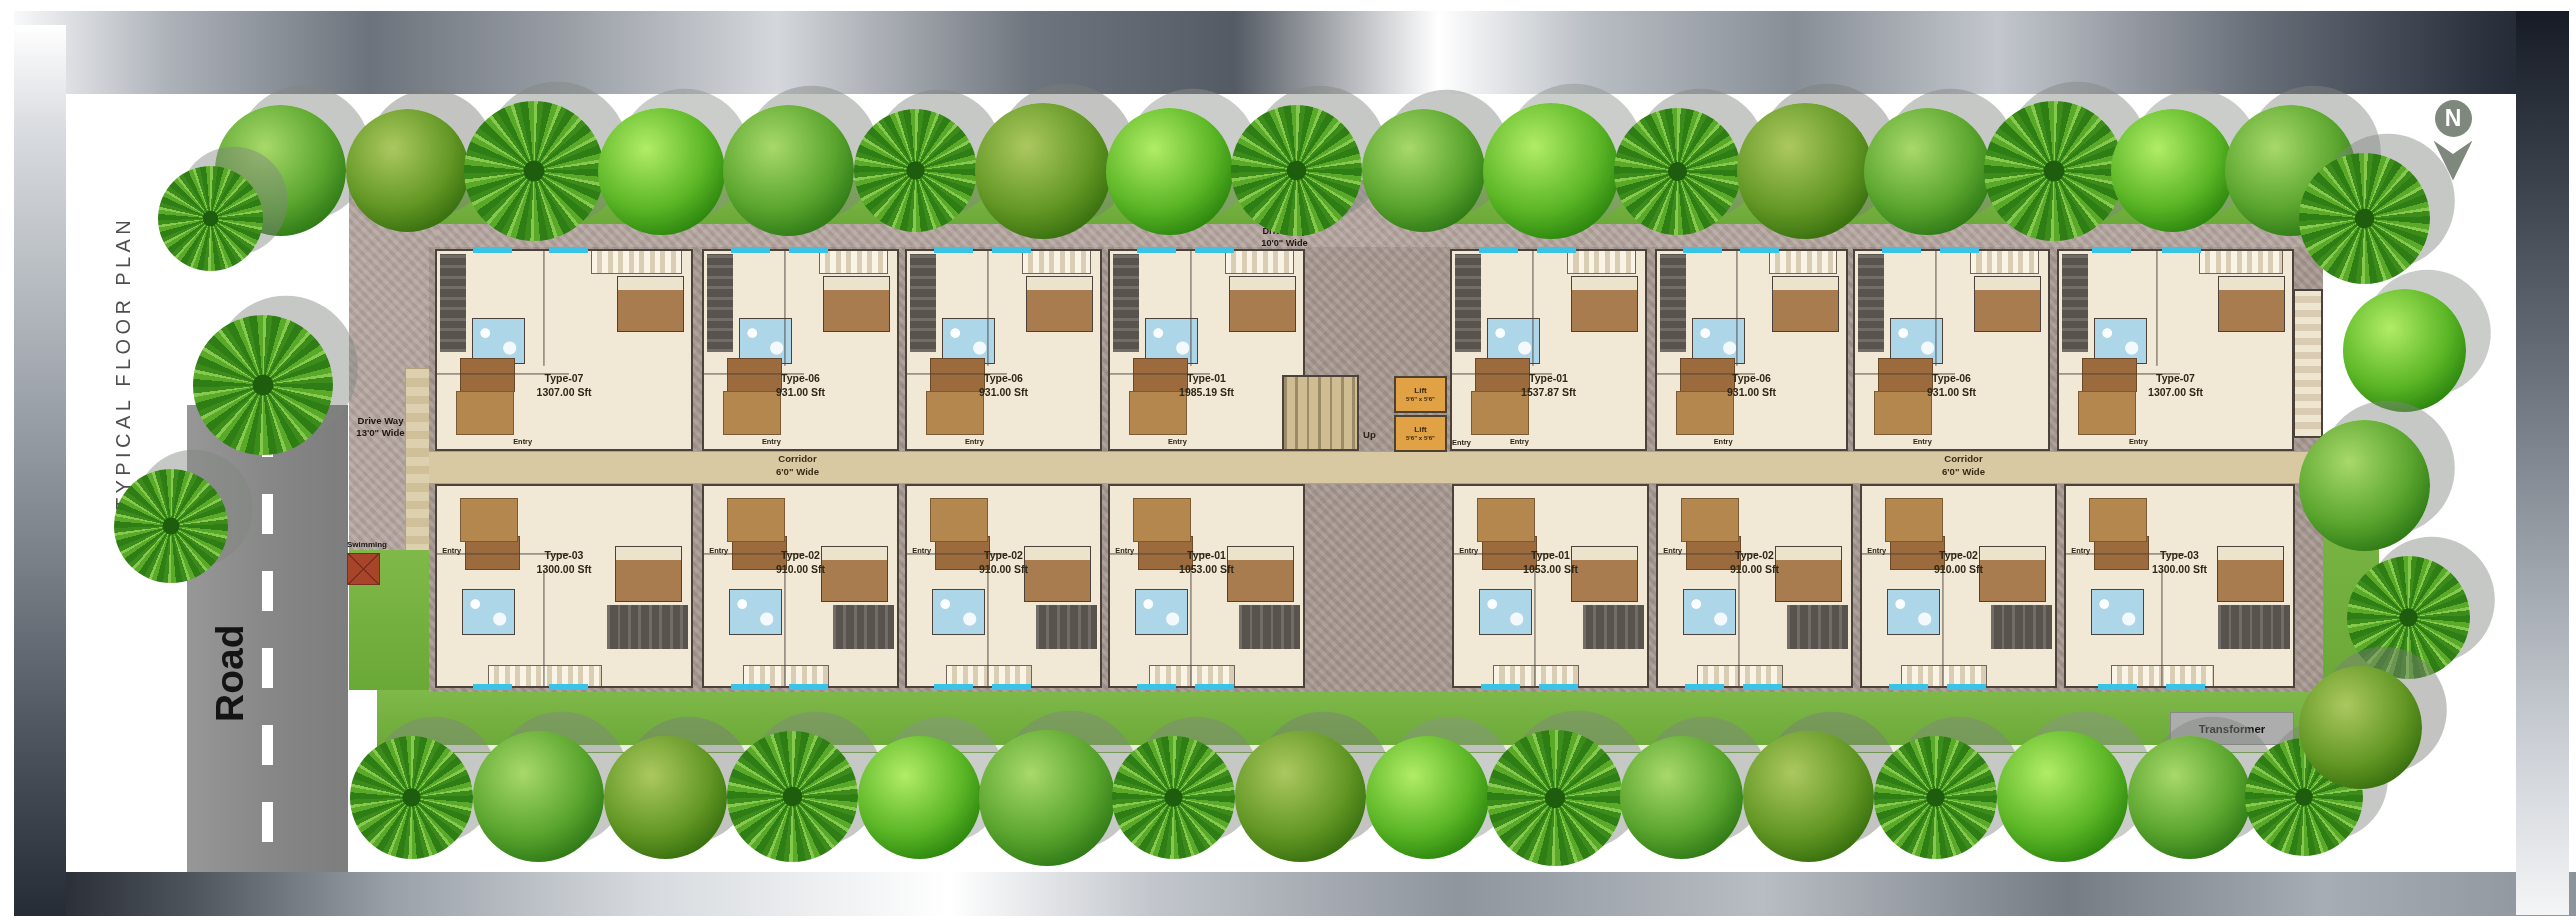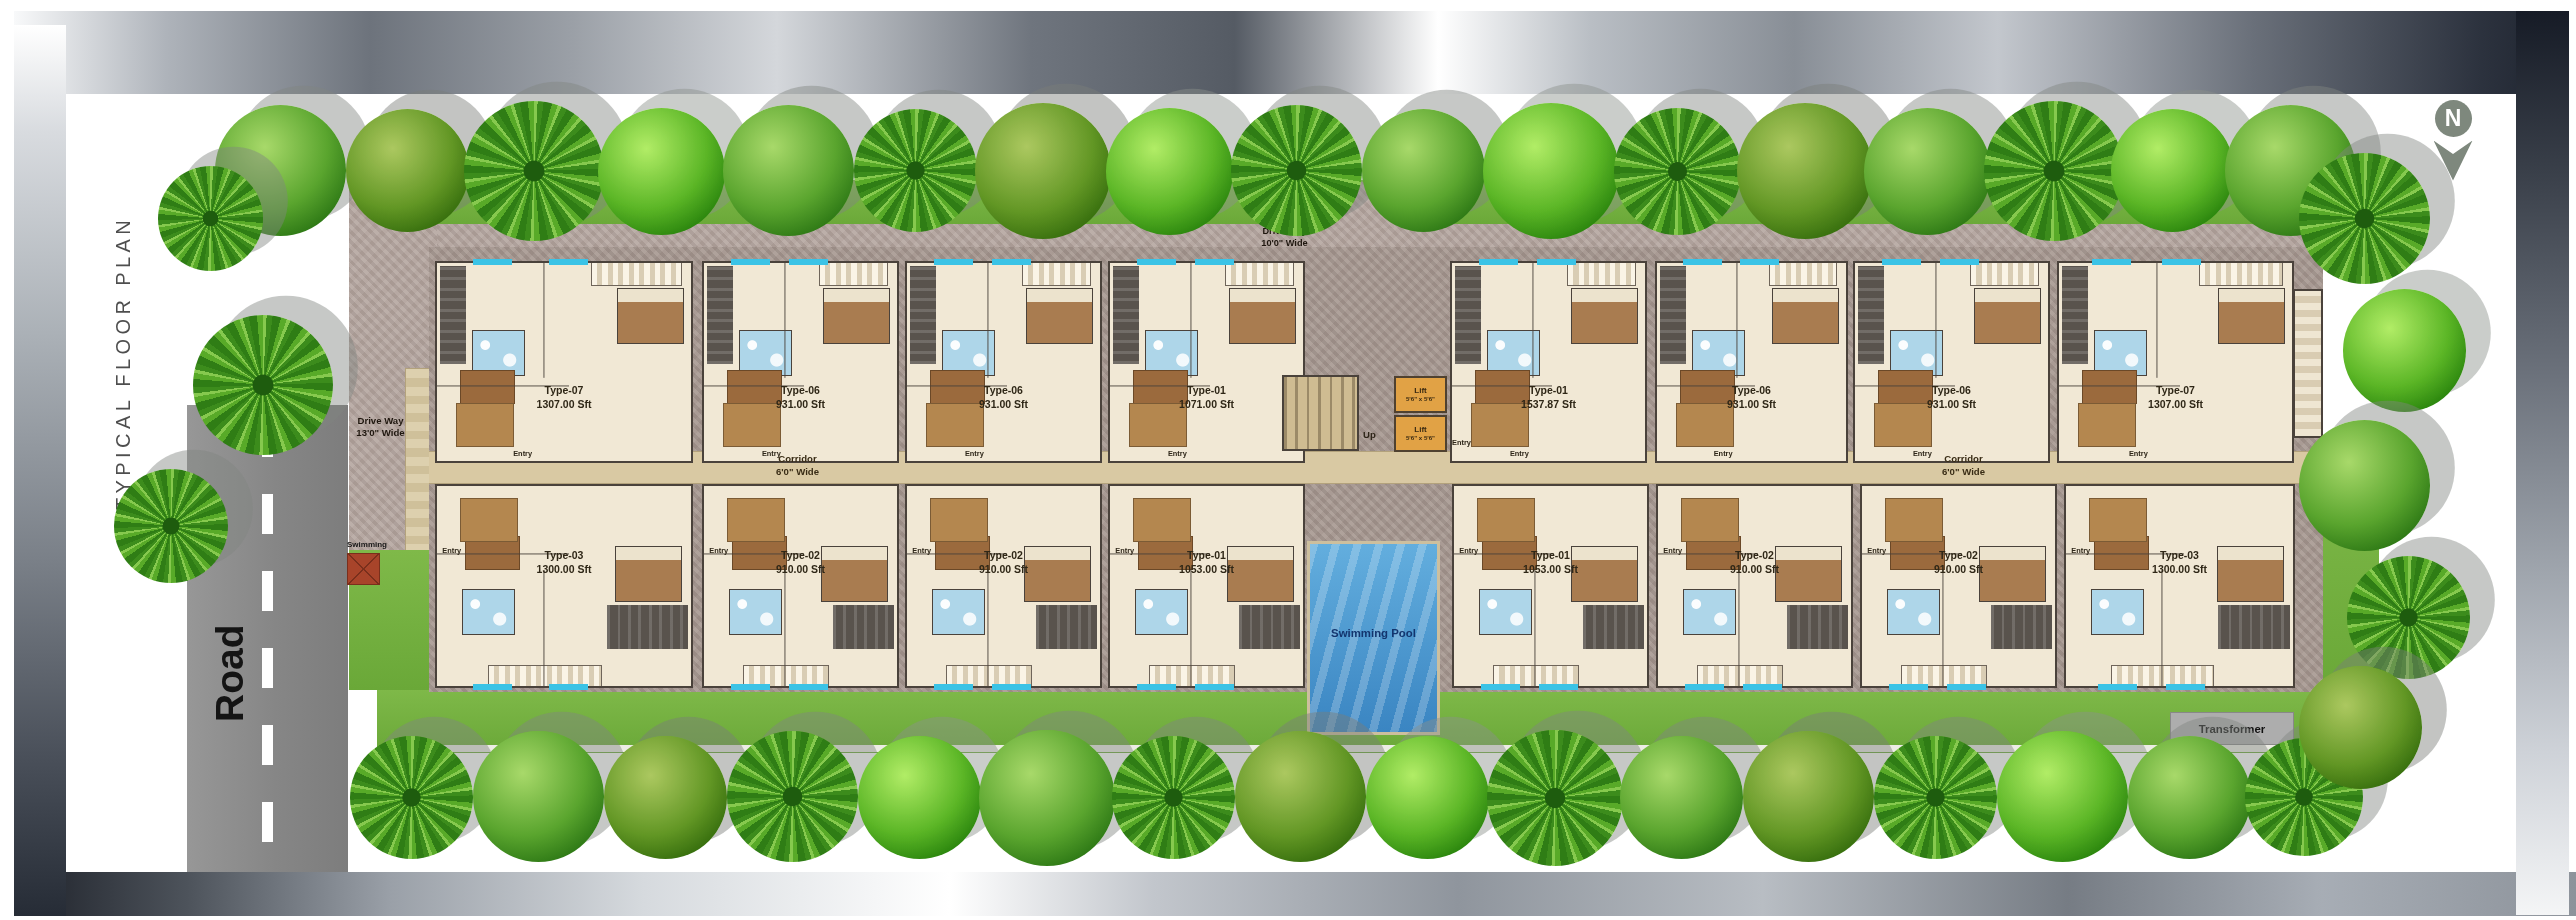--- a/index.html
+++ b/index.html
@@ -61,21 +61,21 @@
     repeating-linear-gradient(-45deg,rgba(110,85,75,.10) 0 5.3px,rgba(0,0,0,0) 5.3px 10.5px);}
   .corridor{position:absolute;left:429px;top:451px;width:1894px;height:33px;background:#d9c9a3;
     border-top:1.8px solid #b3a27c;border-bottom:1.8px solid #b3a27c;box-sizing:border-box;}
   .corr-label{position:absolute;top:453px;width:149px;text-align:center;font-weight:bold;
     font-size:9.6px;line-height:1.35;color:#392c15;z-index:5;}
   .terrace{position:absolute;left:2293px;top:289px;width:30px;height:149px;
     background:repeating-linear-gradient(0deg,#efe6d2 0 7px,#d9ccb2 7px 14px);border:2.6px solid #4a423b;box-sizing:border-box;}
 
   
   .unit{position:absolute;background:#f1e8d5;border:2.6px solid #4a423b;box-sizing:border-box;z-index:2;}
-  .unit.top{top:261px;height:202px;}
+  .unit.top{top:249px;height:202px;}
   .unit.bot{top:484px;height:204px;}
   .unit::after{content:"";position:absolute;inset:0;opacity:.5;pointer-events:none;background:
     linear-gradient(#4a423b 0 0) no-repeat 42% 0/1.8px 58%,
     linear-gradient(#4a423b 0 0) no-repeat 0 62%/52% 1.8px;}
   .unit.bot::after{background:
     linear-gradient(#4a423b 0 0) no-repeat 42% 100%/1.8px 58%,
     linear-gradient(#4a423b 0 0) no-repeat 0 34%/52% 1.8px;}
 
   .kit{position:absolute;left:2.6px;top:2.6px;width:26px;height:98px;background-color:#59534d;
     background-image:repeating-linear-gradient(0deg,rgba(255,255,255,.15) 0 2.6px,rgba(0,0,0,0) 2.6px 10.5px);}
@@ -249,21 +249,21 @@
     <div class="kit"></div>
       <div class="balc"></div>
     <div class="bed"></div>
       <div class="bath"></div>
     <div class="table"></div>
       <div class="sofa"></div>
     <span class="win"></span>
       <span class="win w2"></span>
     <div class="ulabel">
         <div>Type-01</div>
-        <div>1071.00 Sft</div>
+        <div>1985.19 Sft</div>
       </div>
     <span class="entry">Entry</span>
   </div>
   <div class="unit top" style="left:1450px;width:197px">
     <div class="kit"></div>
       <div class="balc"></div>
     <div class="bed"></div>
       <div class="bath"></div>
     <div class="table"></div>
       <div class="sofa"></div>
@@ -447,23 +447,20 @@
   <div class="lift" style="top:376px">
     <span class="l1">Lift</span>
     <span class="l2">5'6" x 5'6"</span>
   </div>
   <div class="lift" style="top:415px">
     <span class="l1">Lift</span>
     <span class="l2">5'6" x 5'6"</span>
   </div>
   <span class="core-entry">Entry</span>
 
-  <div class="pool">
-    <div class="pool-label">Swimming Pool</div>
-  </div>
 
   <span class="sec-label">Swimming</span>
   <div class="sec-hut"></div>
   <div class="transformer">
     <span>Transformer</span>
   </div>
 
   <div class="tree" style="left:215px;top:105px;width:131px;height:131px"></div>
   <div class="tree t2" style="left:346px;top:109px;width:123px;height:123px"></div>
   <div class="tree palm" style="left:464px;top:101px;width:140px;height:140px"></div>

